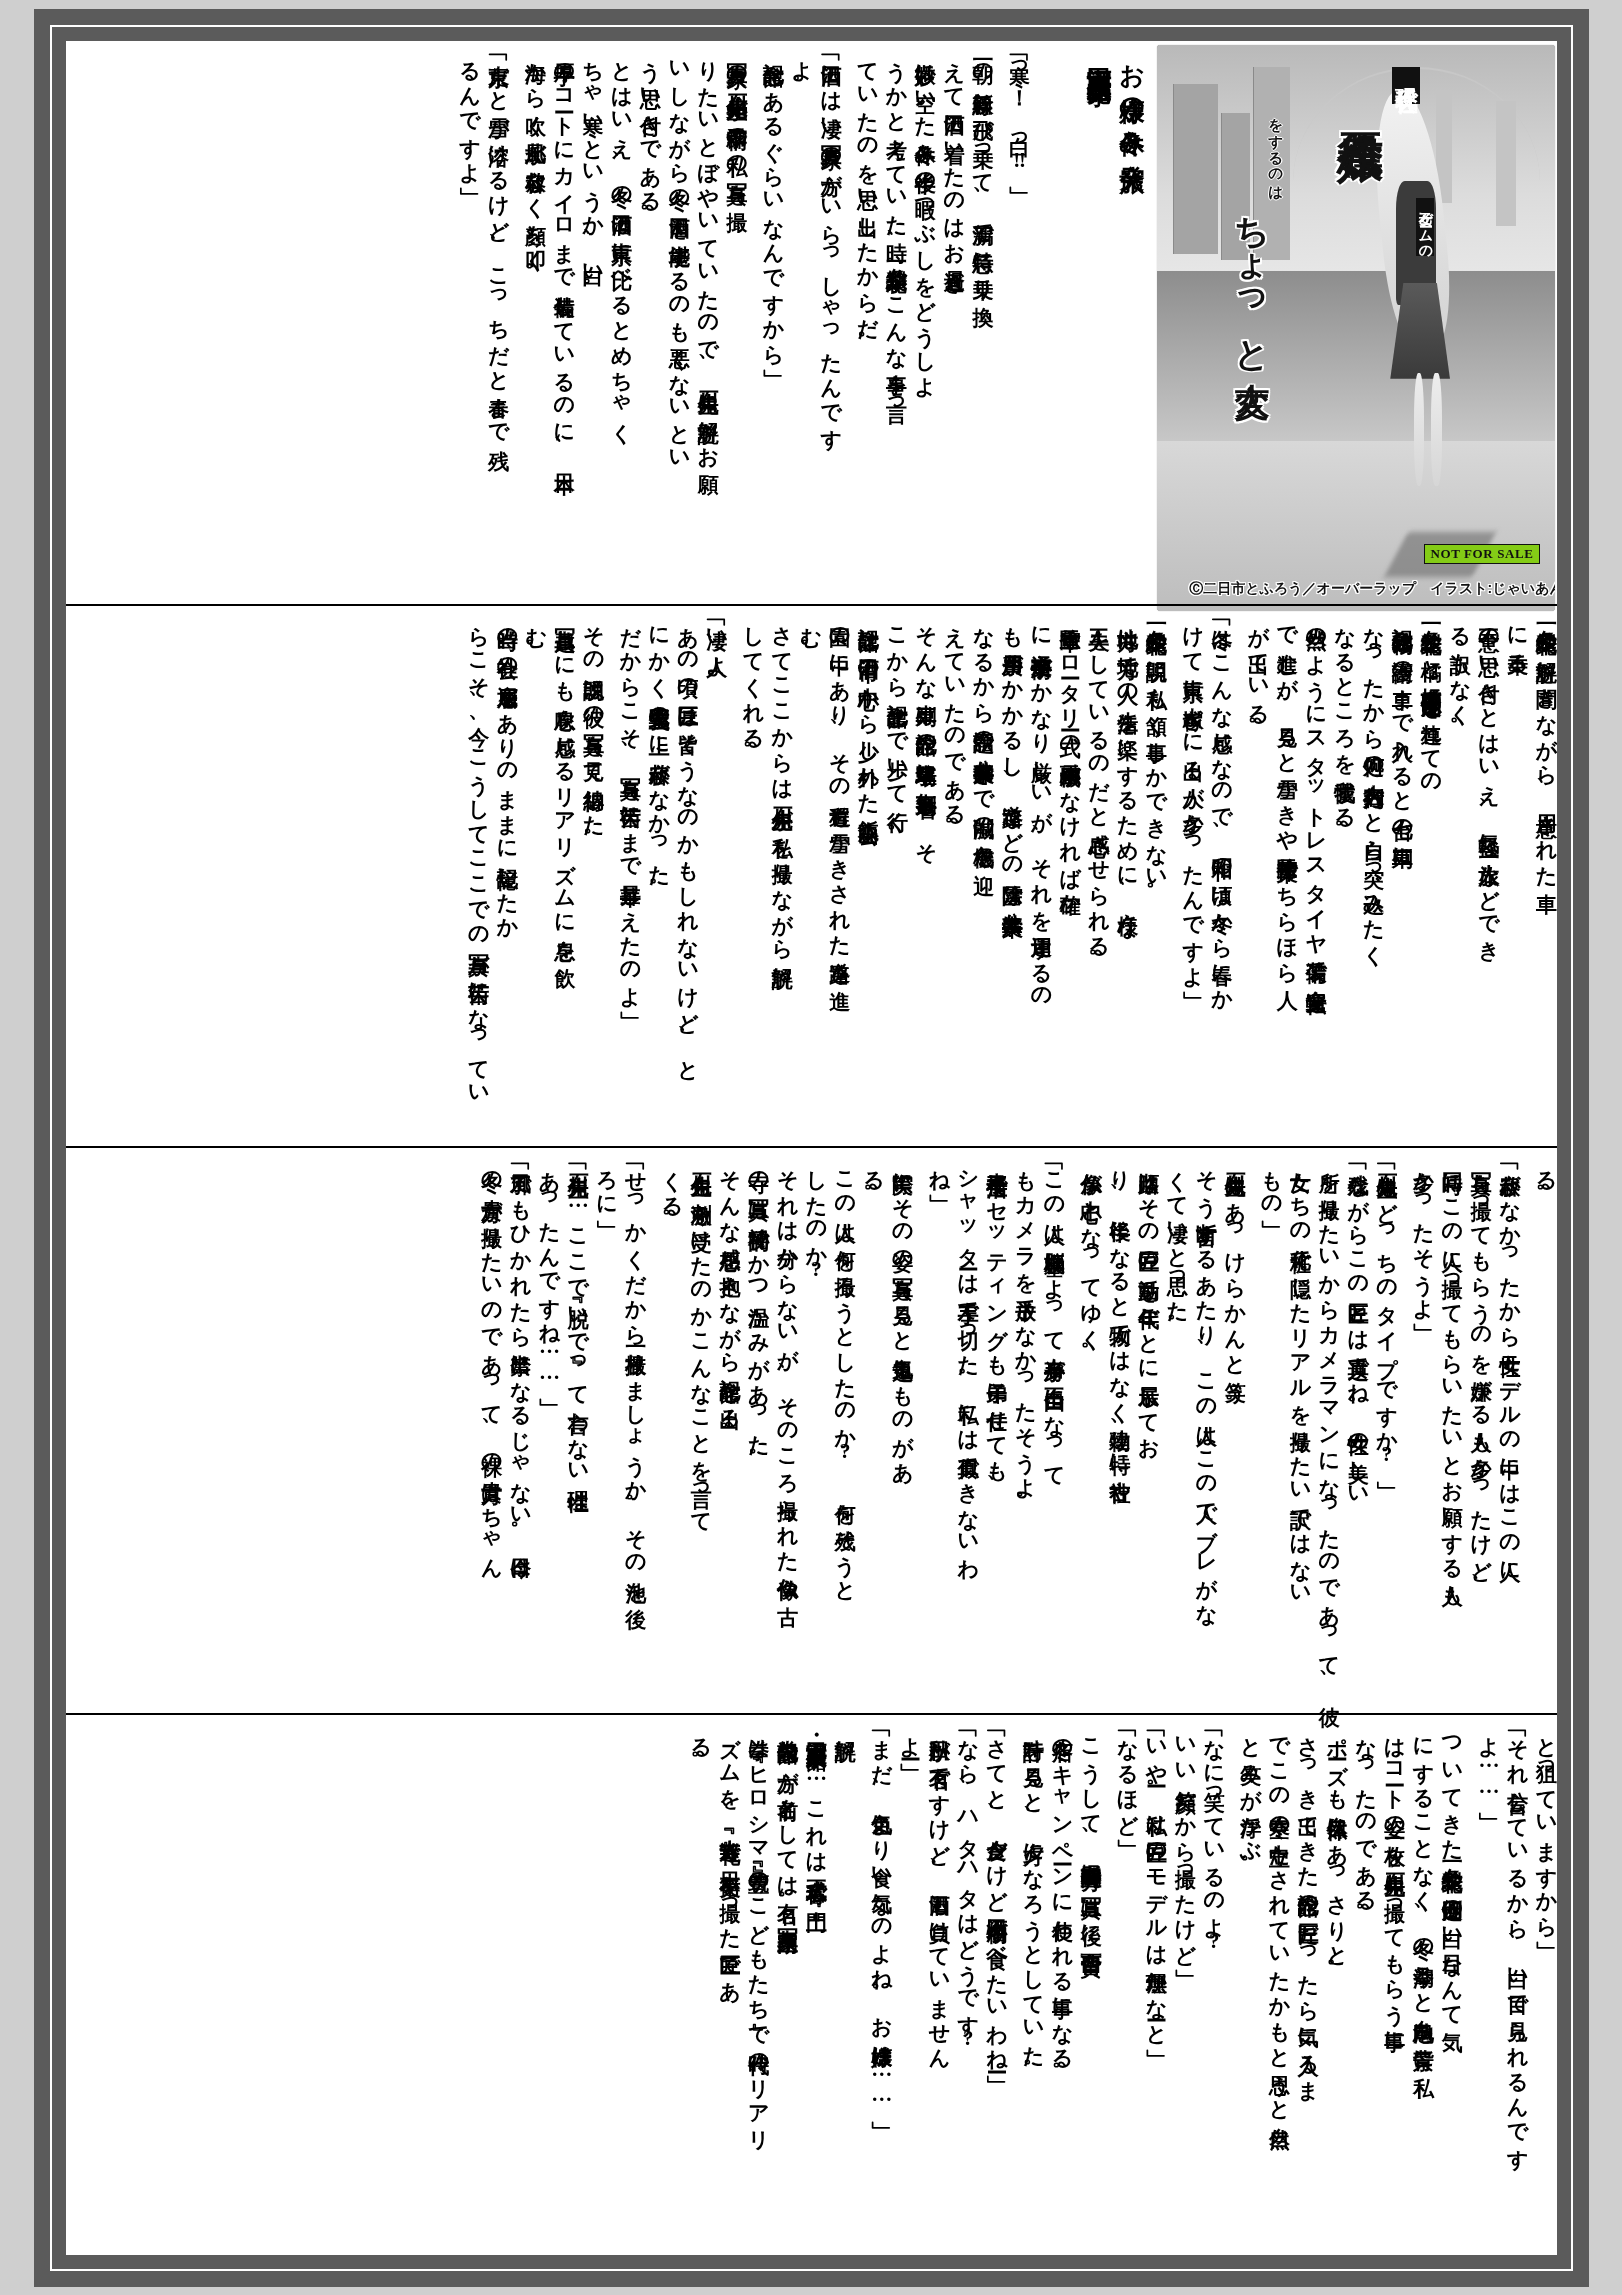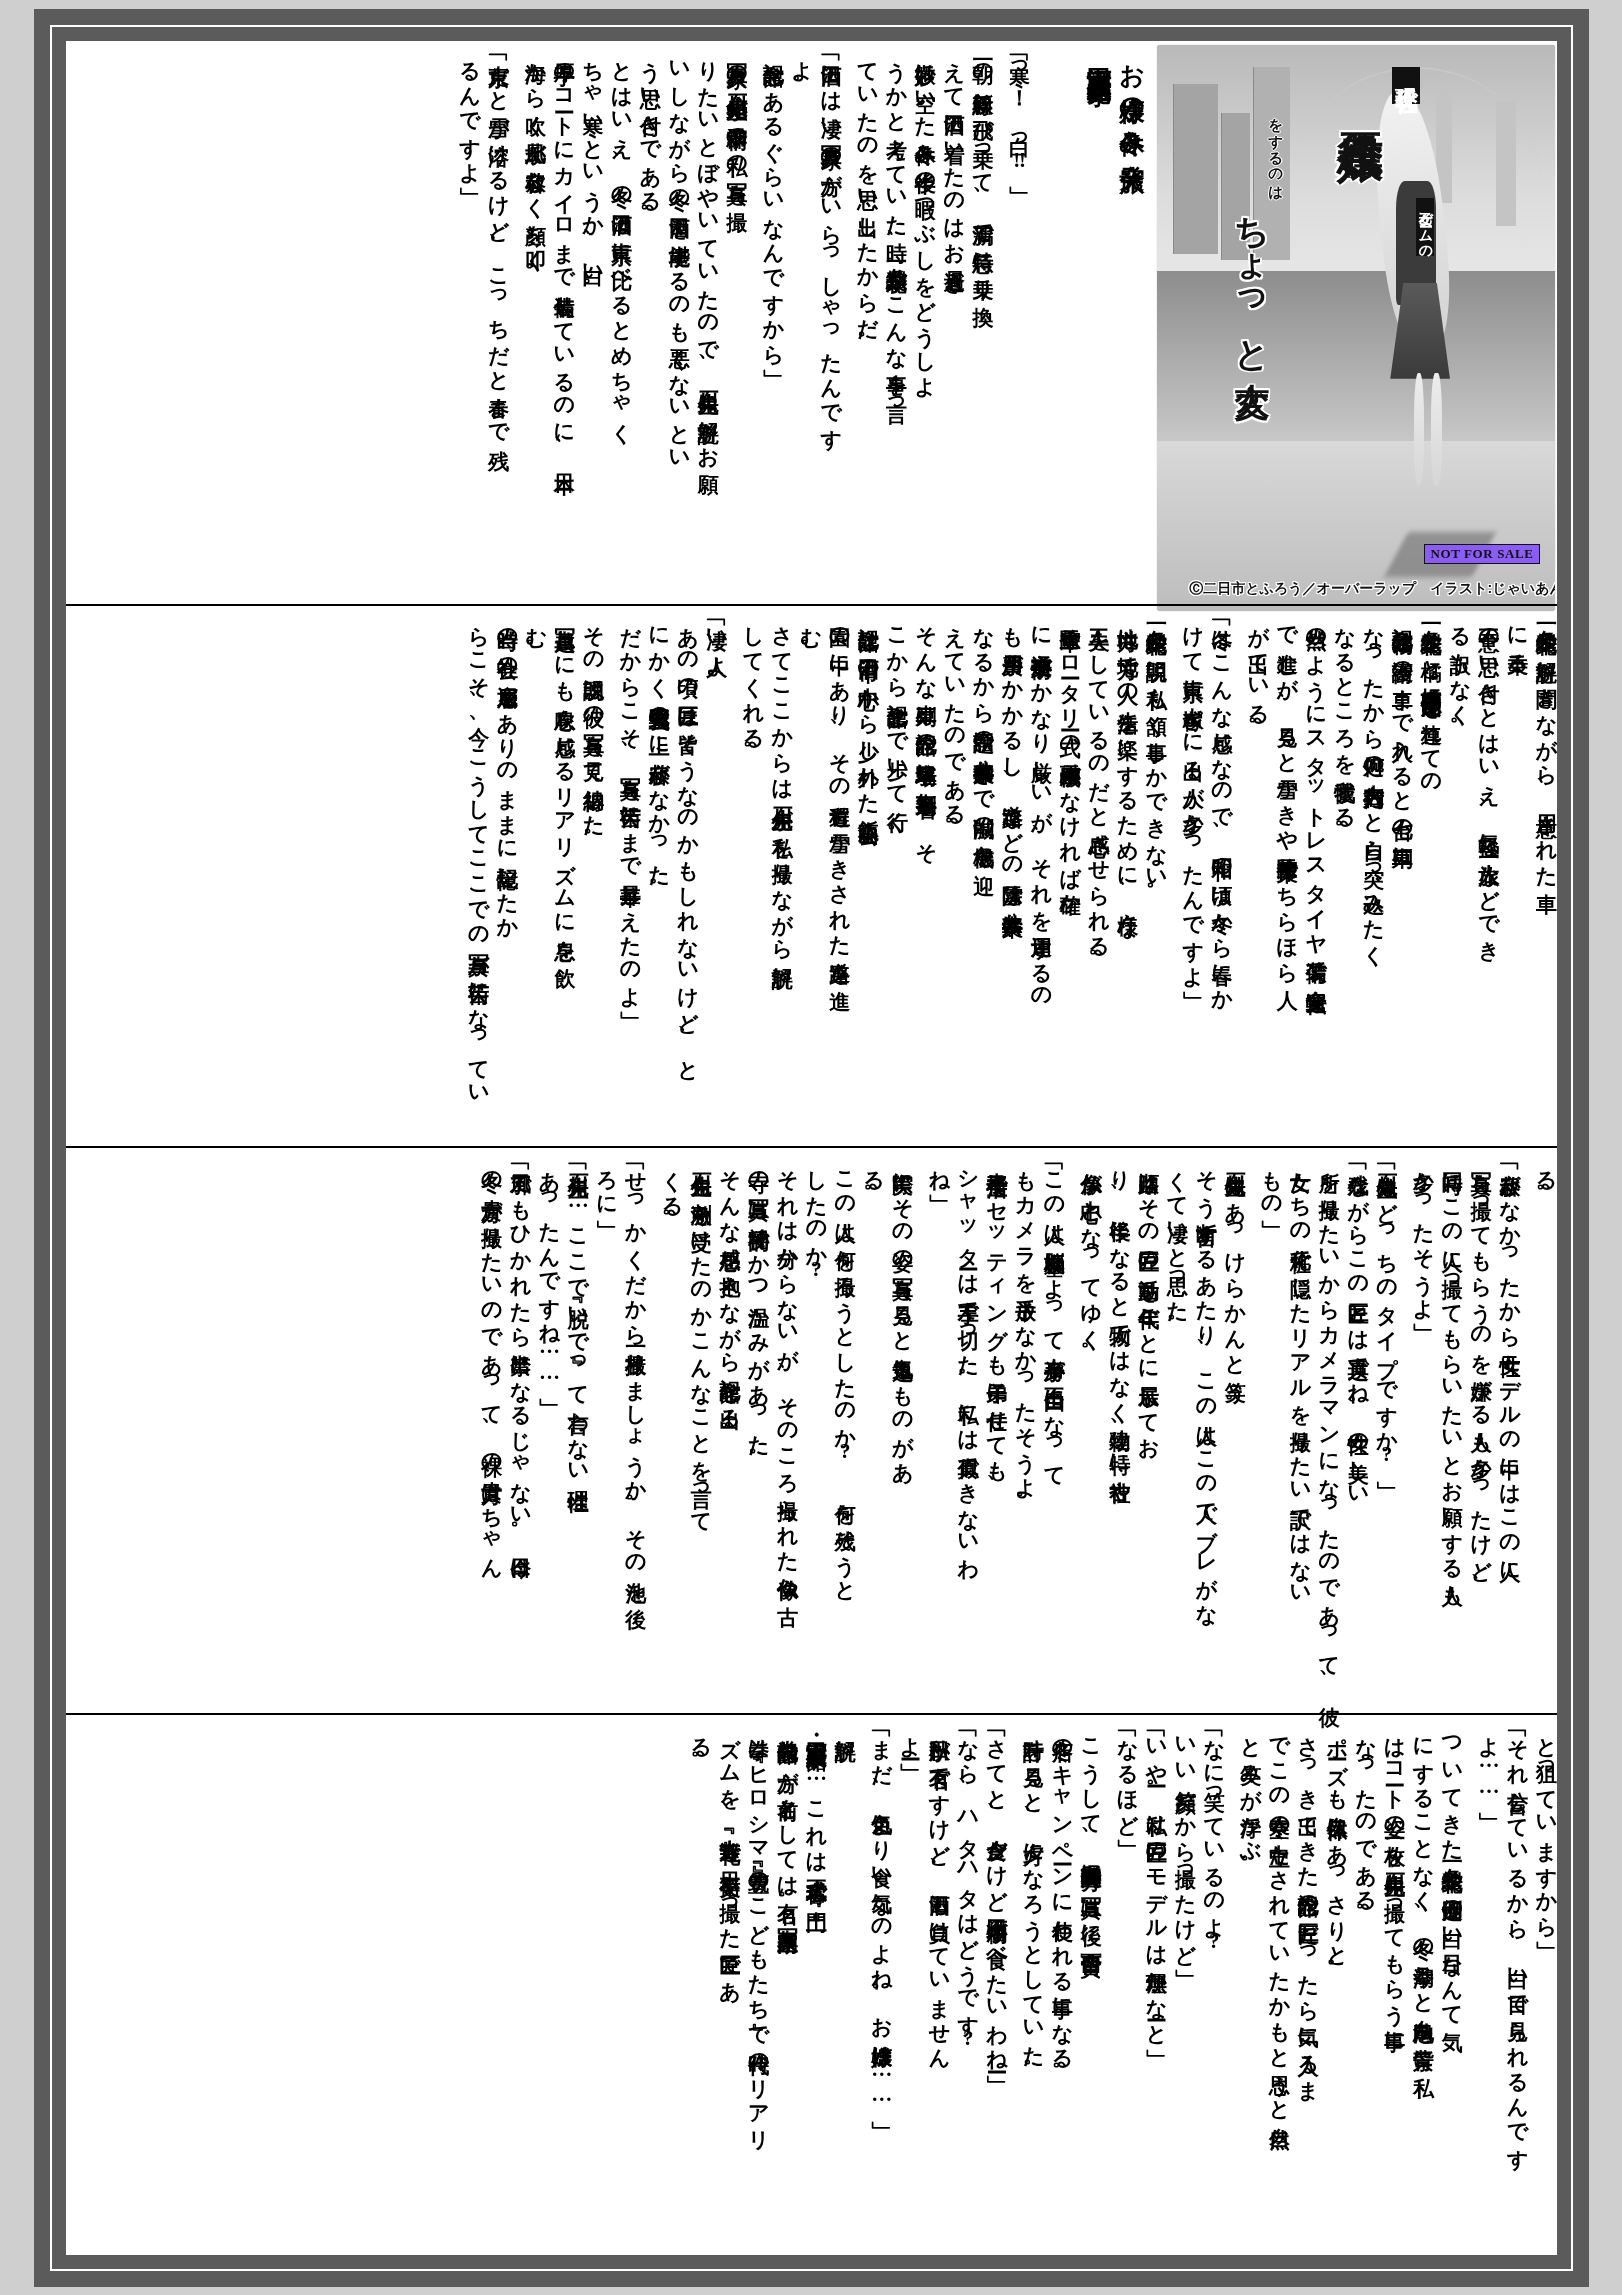--- a/index.html
+++ b/index.html
@@ -189,21 +189,21 @@
     letter-spacing:0.2px;
     white-space:pre-line;
     text-shadow:0.6px 0 0 #fff,-0.6px 0 0 #fff,0 0.6px 0 #fff,0 -0.6px 0 #fff;
   }
   #cov-notforsale{
     position:absolute;
     right:4%;bottom:8.3%;
     font-family:"Liberation Serif","DejaVu Serif",serif;
     font-weight:700;font-size:13px;
     letter-spacing:0.6px;
-    color:#111;background:#8b5cf6;
+    color:#111;background:#84cc16;
     border:1.1px solid #111;
     padding:1.1px 5px;
   }
   #cov-credit{
     position:absolute;
     left:8%;right:3%;bottom:2.2%;
     text-align:right;
     font-family:"Liberation Sans","DejaVu Sans",sans-serif;
     font-weight:700;font-size:14px;
     color:#111;

